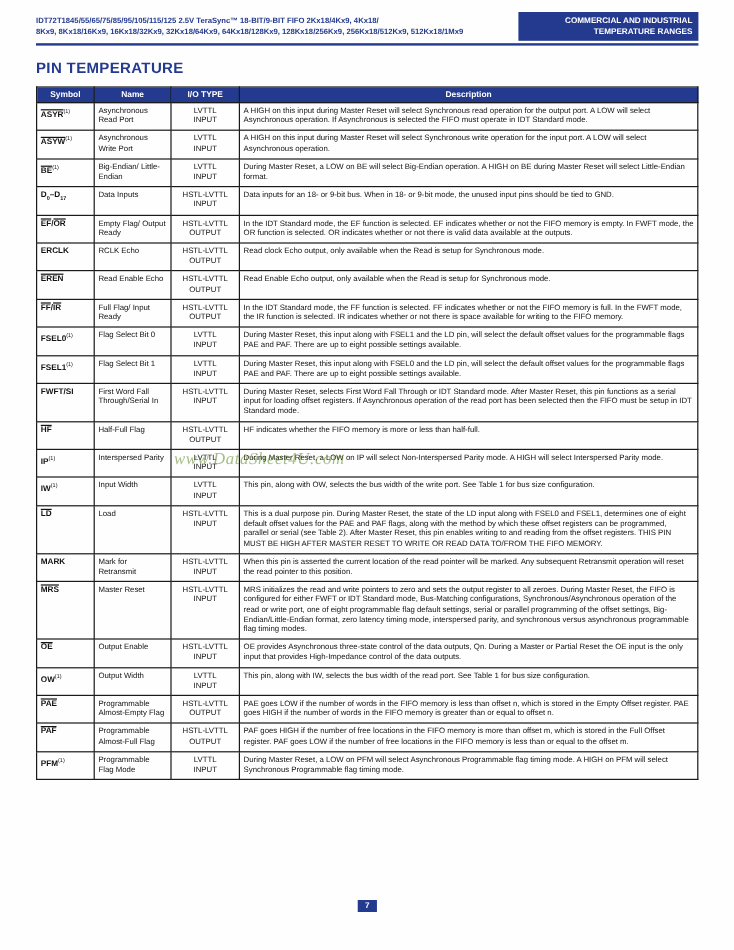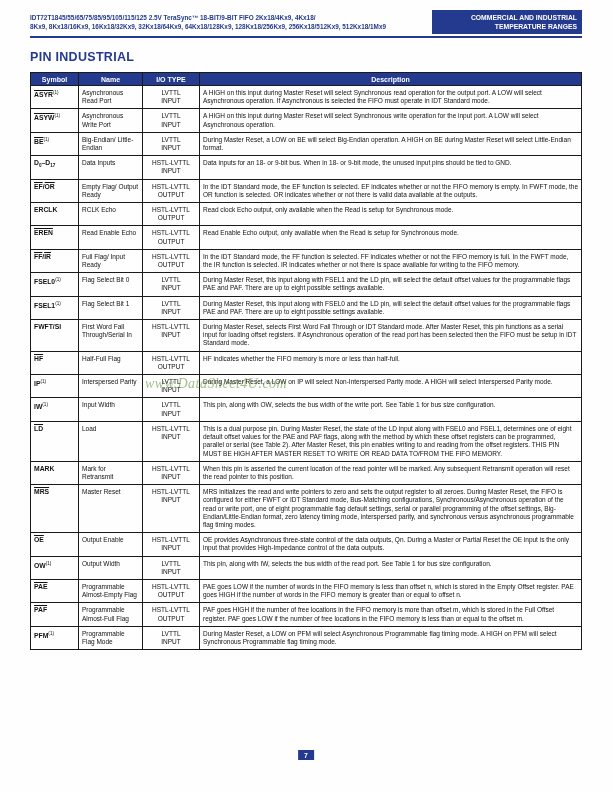--- a/index.html
+++ b/index.html
@@ -52,21 +52,21 @@
       <div>IDT72T1845/55/65/75/85/95/105/115/125 2.5V TeraSync™ 18-BIT/9-BIT FIFO 2Kx18/4Kx9, 4Kx18/</div>
       <div>8Kx9, 8Kx18/16Kx9, 16Kx18/32Kx9, 32Kx18/64Kx9, 64Kx18/128Kx9, 128Kx18/256Kx9, 256Kx18/512Kx9, 512Kx18/1Mx9</div>
     </div>
     <div class="badge">
       <div>COMMERCIAL AND INDUSTRIAL</div>
       <div>TEMPERATURE RANGES</div>
     </div>
   </div>
   <div class="hdr-rule"></div>
 
-  <div class="section-title">PIN INDUSTRIAL</div>
+  <div class="section-title">PIN TEMPERATURE</div>
 
   <table>
     <colgroup>
       <col style="width:48px">
         <col style="width:64px">
         <col style="width:57px">
         <col>
     </colgroup>
     <thead>
       <tr>

